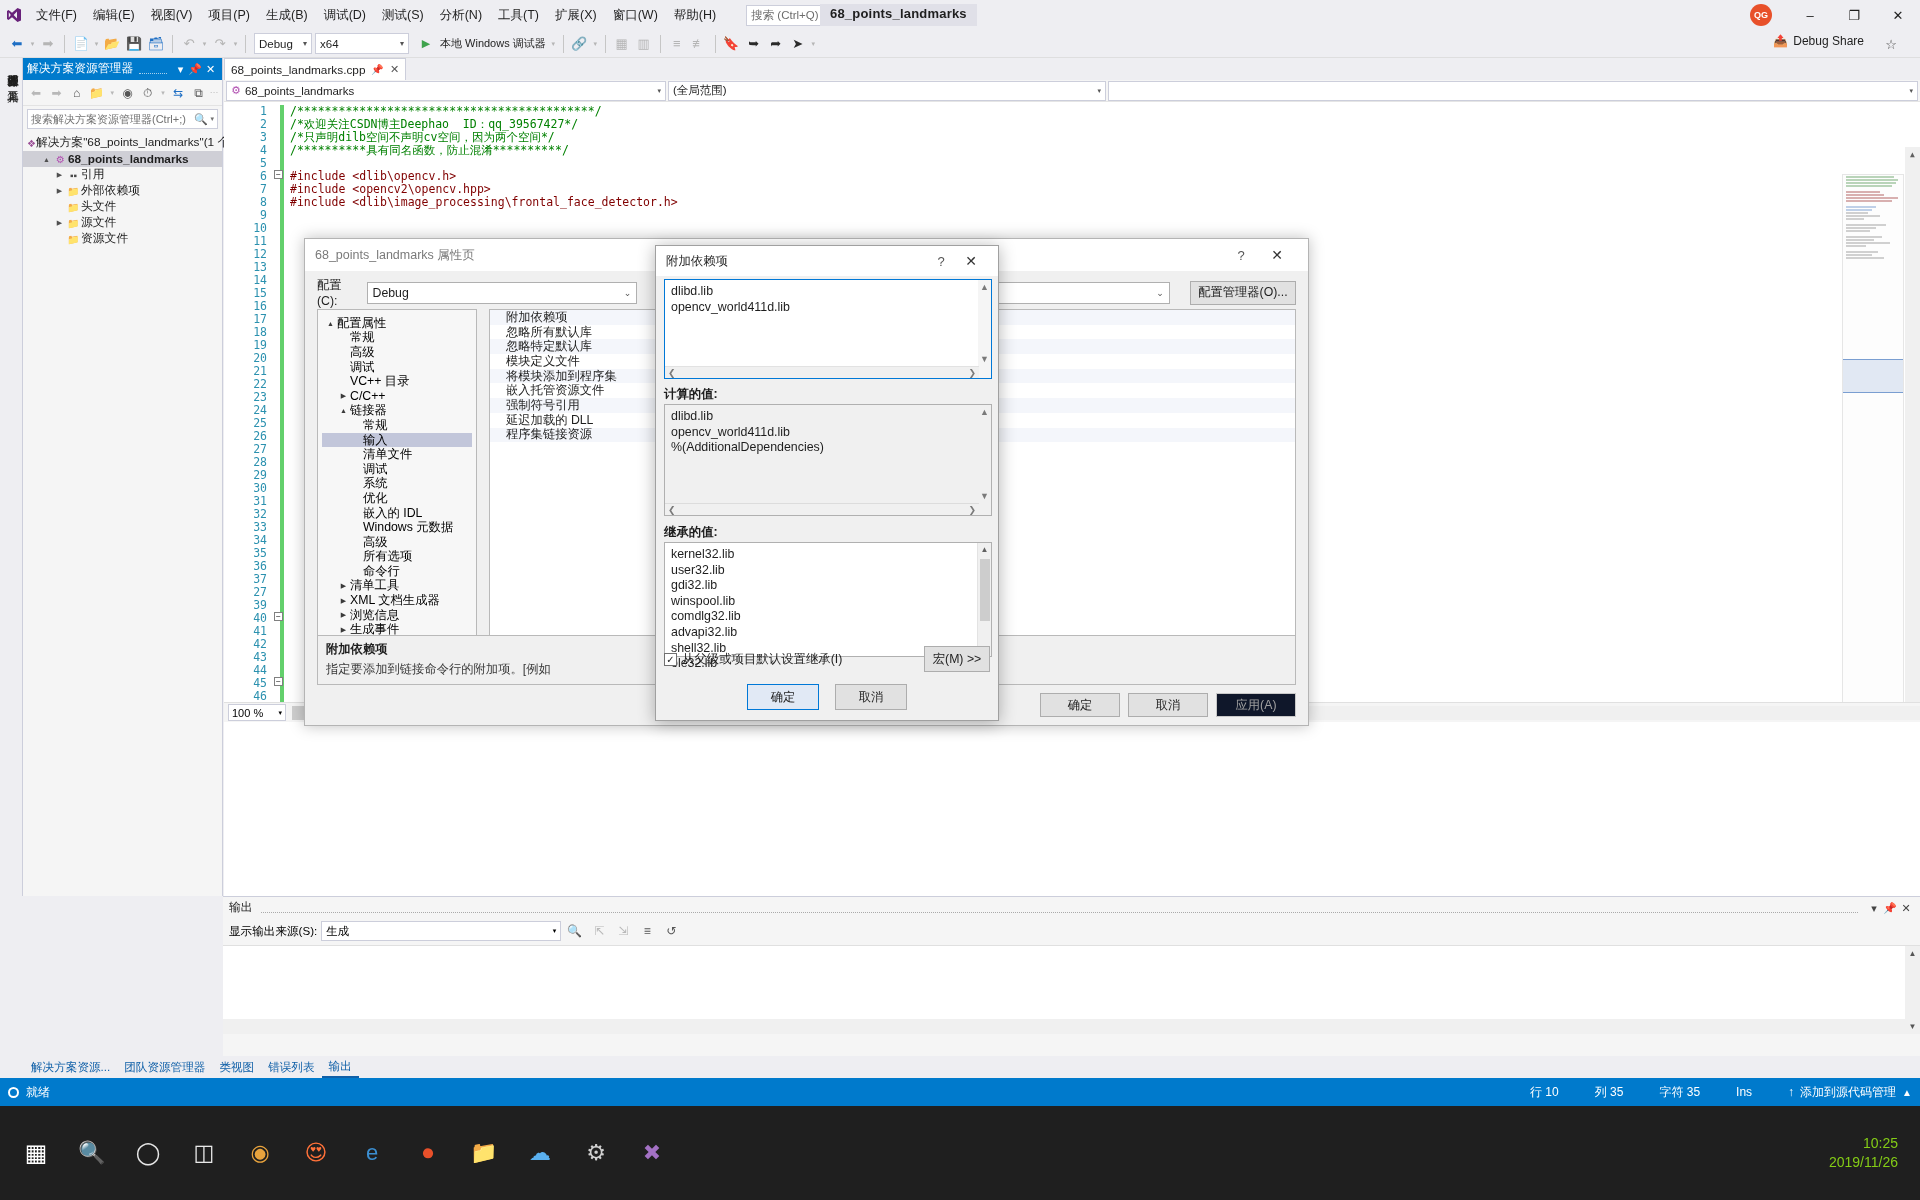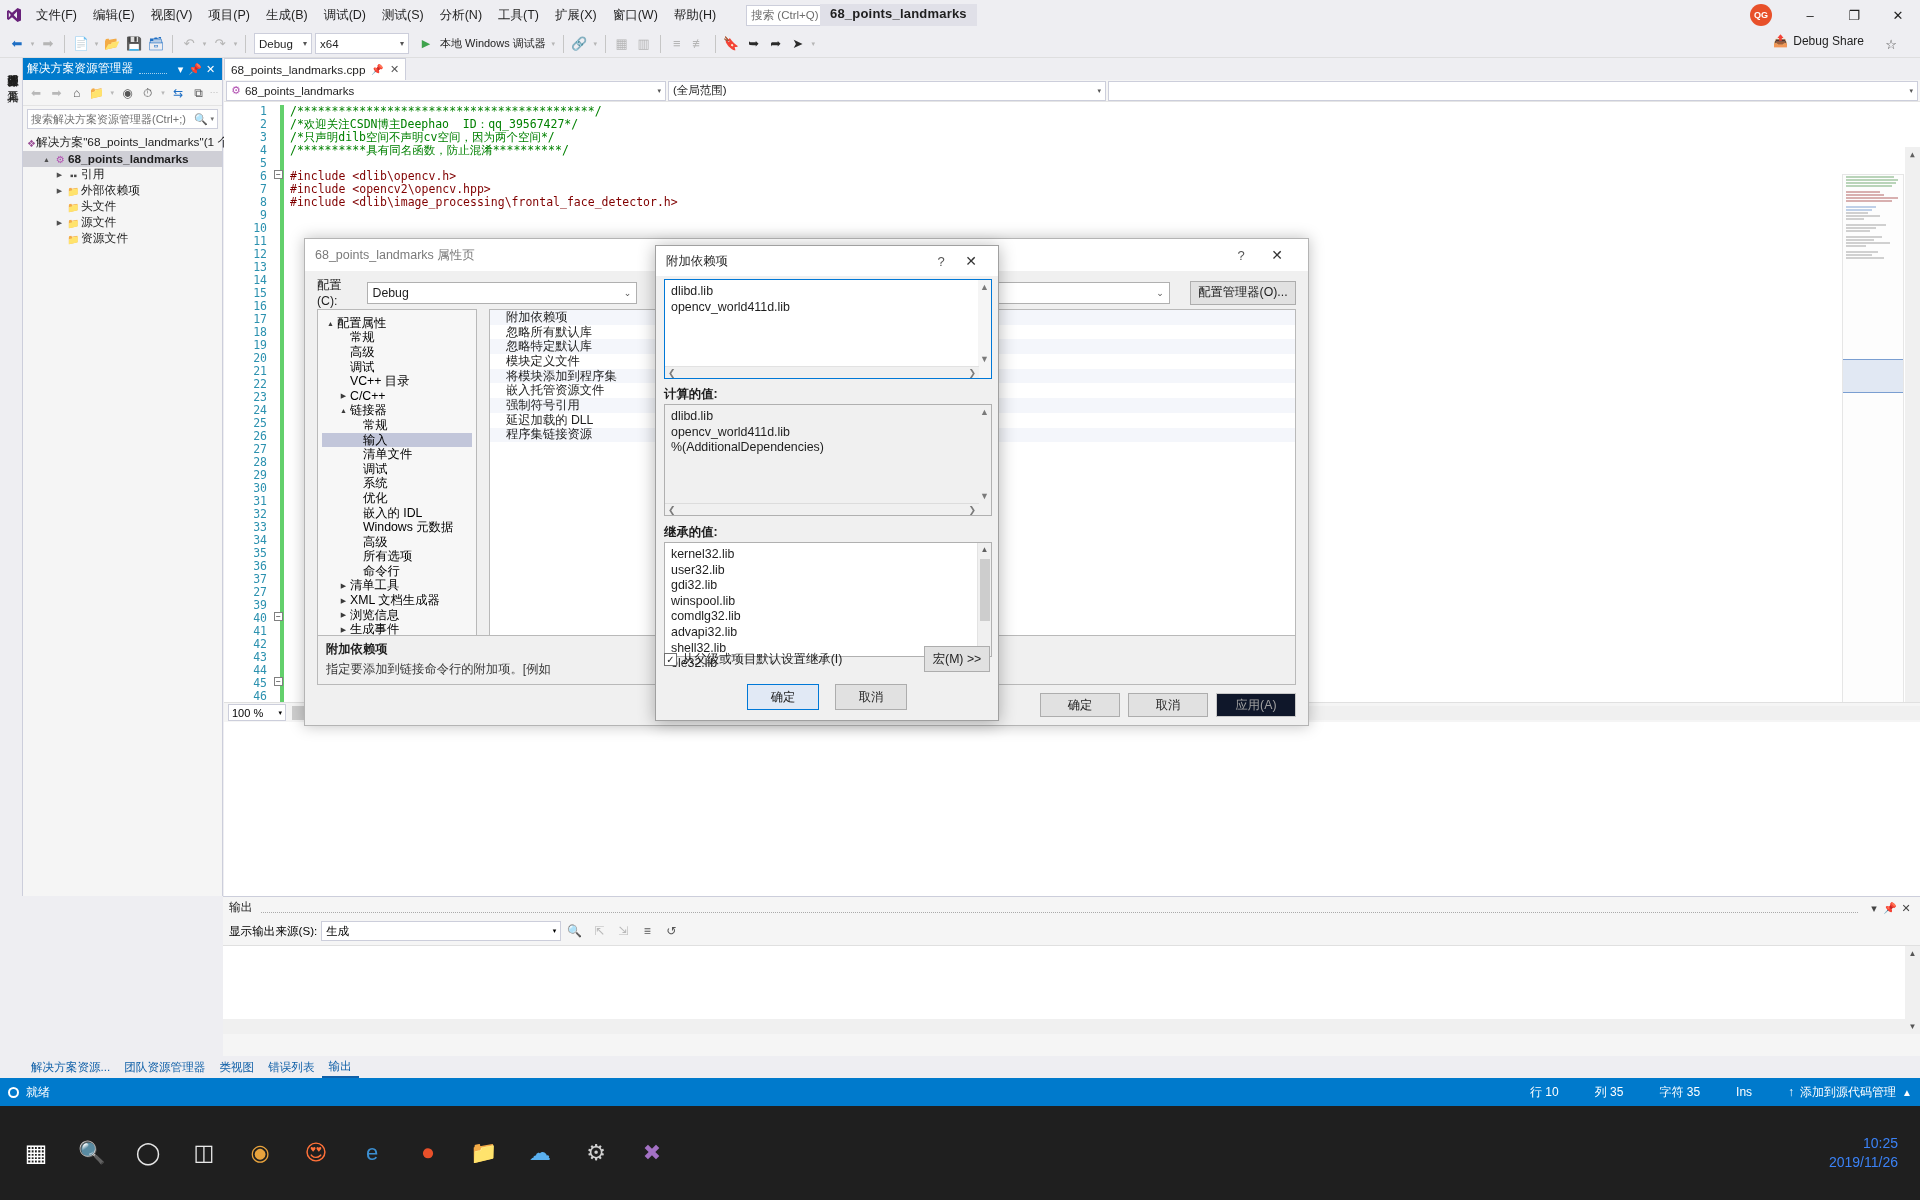--- a/index.html
+++ b/index.html
@@ -224,21 +224,21 @@
   .sb-right { margin-left: auto; display: flex; align-items: center; gap: 36px; }
 
   
   .taskbar {
     position: absolute; left: 0; top: 1106px; width: 1920px; height: 94px;
     background: #1f1f1f; display: flex; align-items: center; padding: 0 8px;
   }
   .tbtn { width: 56px; height: 56px; display: flex; align-items: center; justify-content: center;
           font-size: 22px; color: #e8e8e8; }
   .tb-win { color: #fff; font-size: 24px; }
-  .clock { margin-left: auto; color: #3b82f6; font-size: 14px; text-align: right; line-height: 1.35;
+  .clock { margin-left: auto; color: #84cc16; font-size: 14px; text-align: right; line-height: 1.35;
            padding-right: 14px; }
 
   
   .propdlg {
     position: absolute; left: 304px; top: 238px; width: 1005px; height: 488px;
     background: #f0f0f0; border: 1px solid #b4b4b4; box-shadow: 0 0 14px rgba(0,0,0,.25);
   }
   .pd-title {
     height: 32px; background: #fff; display: flex; align-items: center; padding: 0 10px;
     font-size: 12.5px; color: #7a7a7a;

